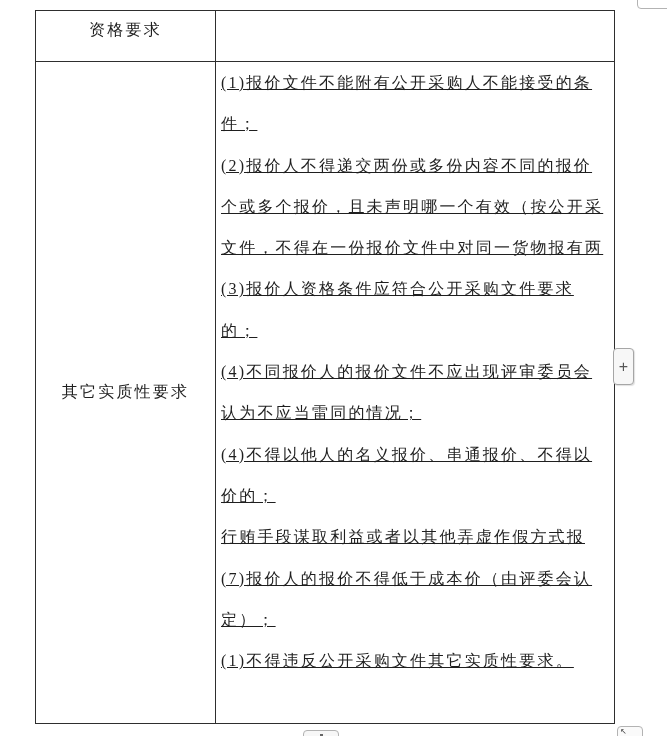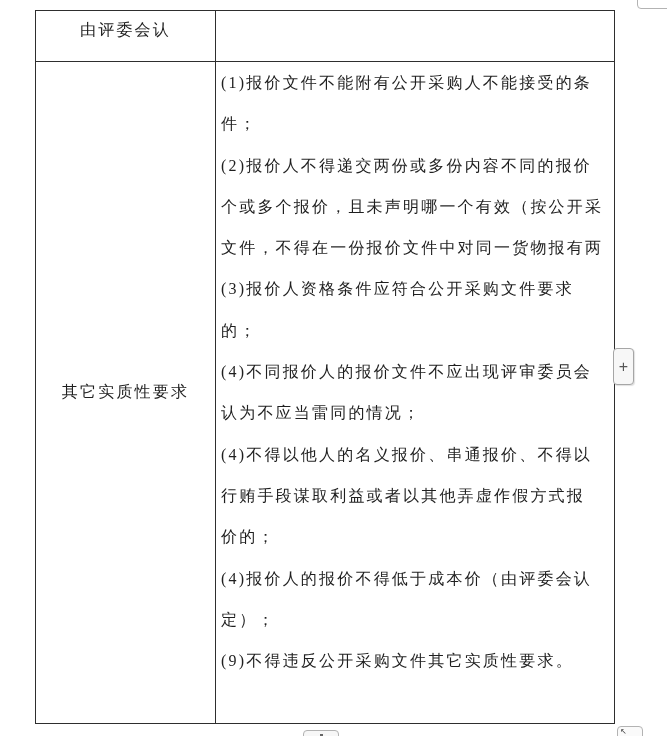--- a/index.html
+++ b/index.html
@@ -47,20 +47,21 @@
   .row-body .cell-label{
     align-items:center;
   }
   .cell-content{
     flex:1 1 auto;
     min-width:0;
     box-sizing:border-box;
   }
   .row-body .cell-content{
     padding:0 0 0 5px;
+    text-decoration:underline;
   }
   .tline{
     height:41.3px;
     line-height:41.3px;
     white-space:nowrap;
   }
   
   .expand-btn{
     position:absolute;
     left:613px;top:348px;
@@ -112,42 +113,42 @@
   }
 </style>
 </head>
 <body>
 
 <div class="screen">
 
   <div class="doc-table">
 
     <div class="trow row-header">
-      <div class="cell-label">由评委会认</div>
+      <div class="cell-label">资格要求</div>
       <div class="cell-content"></div>
     </div>
 
     <div class="trow row-body">
       <div class="cell-label">其它实质性要求</div>
       <div class="cell-content">
           <div class="tline">(1)报价文件不能附有公开采购人不能接受的条</div>
           <div class="tline">件；</div>
           <div class="tline">(2)报价人不得递交两份或多份内容不同的报价</div>
           <div class="tline">个或多个报价，且未声明哪一个有效（按公开采</div>
           <div class="tline">文件，不得在一份报价文件中对同一货物报有两</div>
           <div class="tline">(3)报价人资格条件应符合公开采购文件要求</div>
           <div class="tline">的；</div>
           <div class="tline">(4)不同报价人的报价文件不应出现评审委员会</div>
           <div class="tline">认为不应当雷同的情况；</div>
           <div class="tline">(4)不得以他人的名义报价、串通报价、不得以</div>
+          <div class="tline">价的；</div>
           <div class="tline">行贿手段谋取利益或者以其他弄虚作假方式报</div>
-          <div class="tline">价的；</div>
-          <div class="tline">(4)报价人的报价不得低于成本价（由评委会认</div>
+          <div class="tline">(7)报价人的报价不得低于成本价（由评委会认</div>
           <div class="tline">定）；</div>
-          <div class="tline">(9)不得违反公开采购文件其它实质性要求。</div>
+          <div class="tline">(1)不得违反公开采购文件其它实质性要求。</div>
         </div>
     </div>
 
   </div>
 
   <div class="partial-box box-top-right"></div>
 
   <button class="expand-btn">
     <span>+</span>
   </button>

